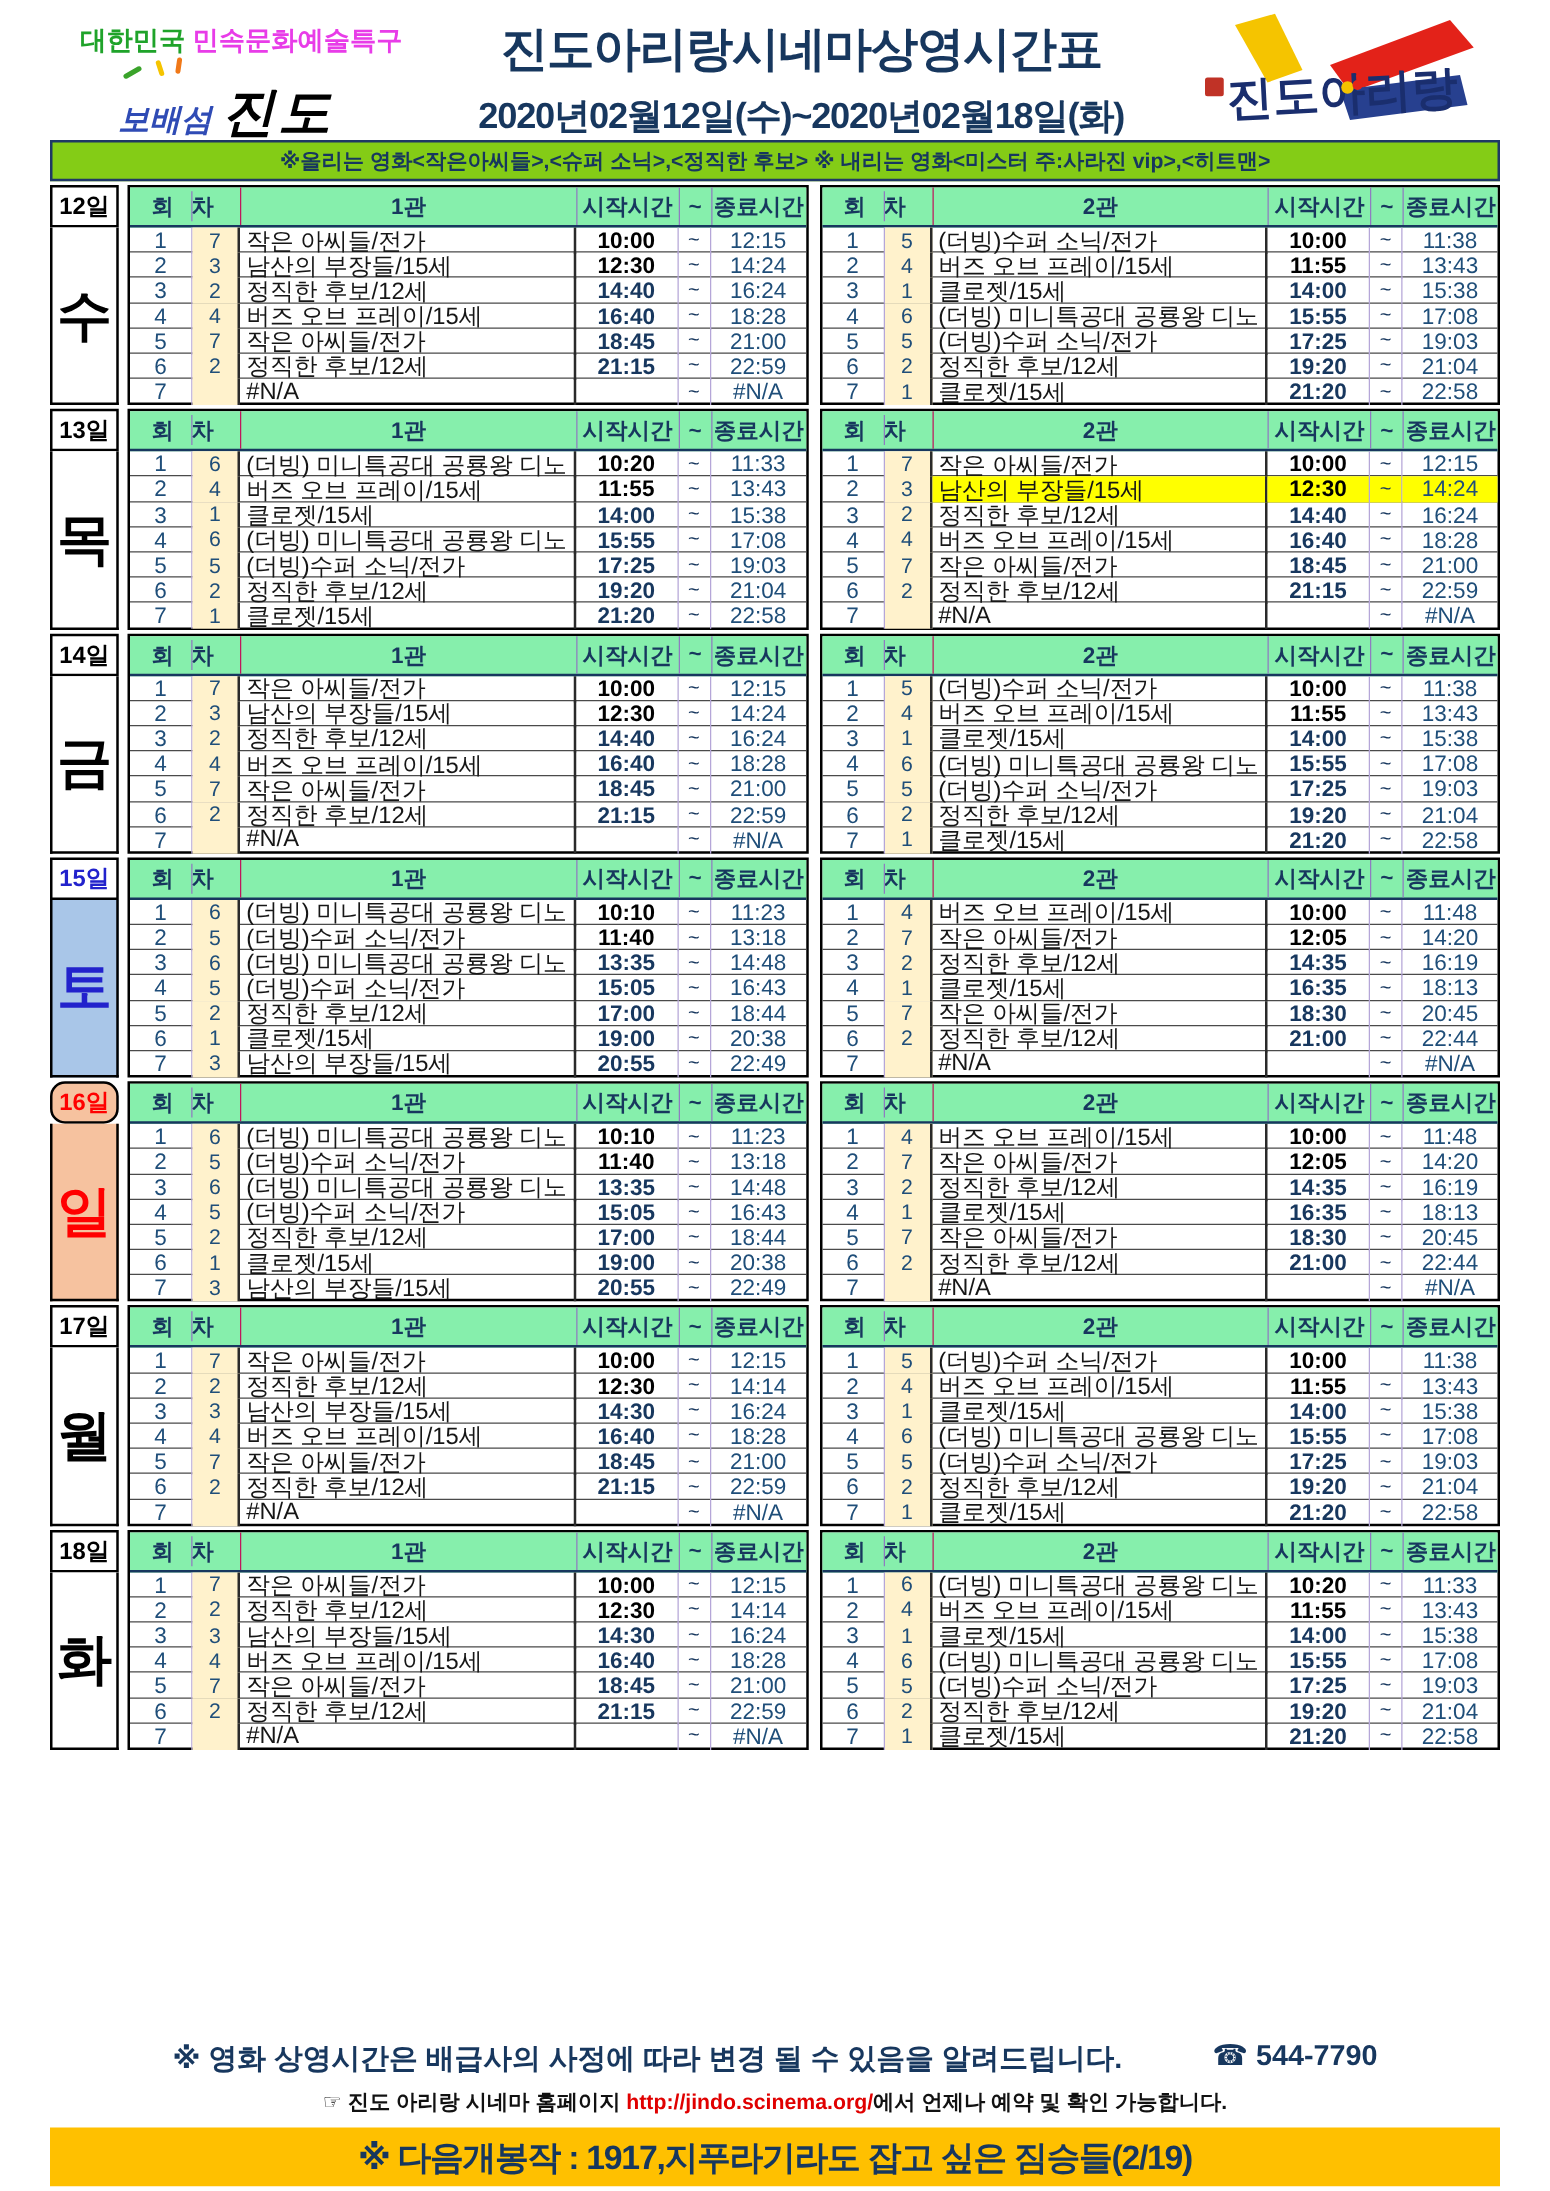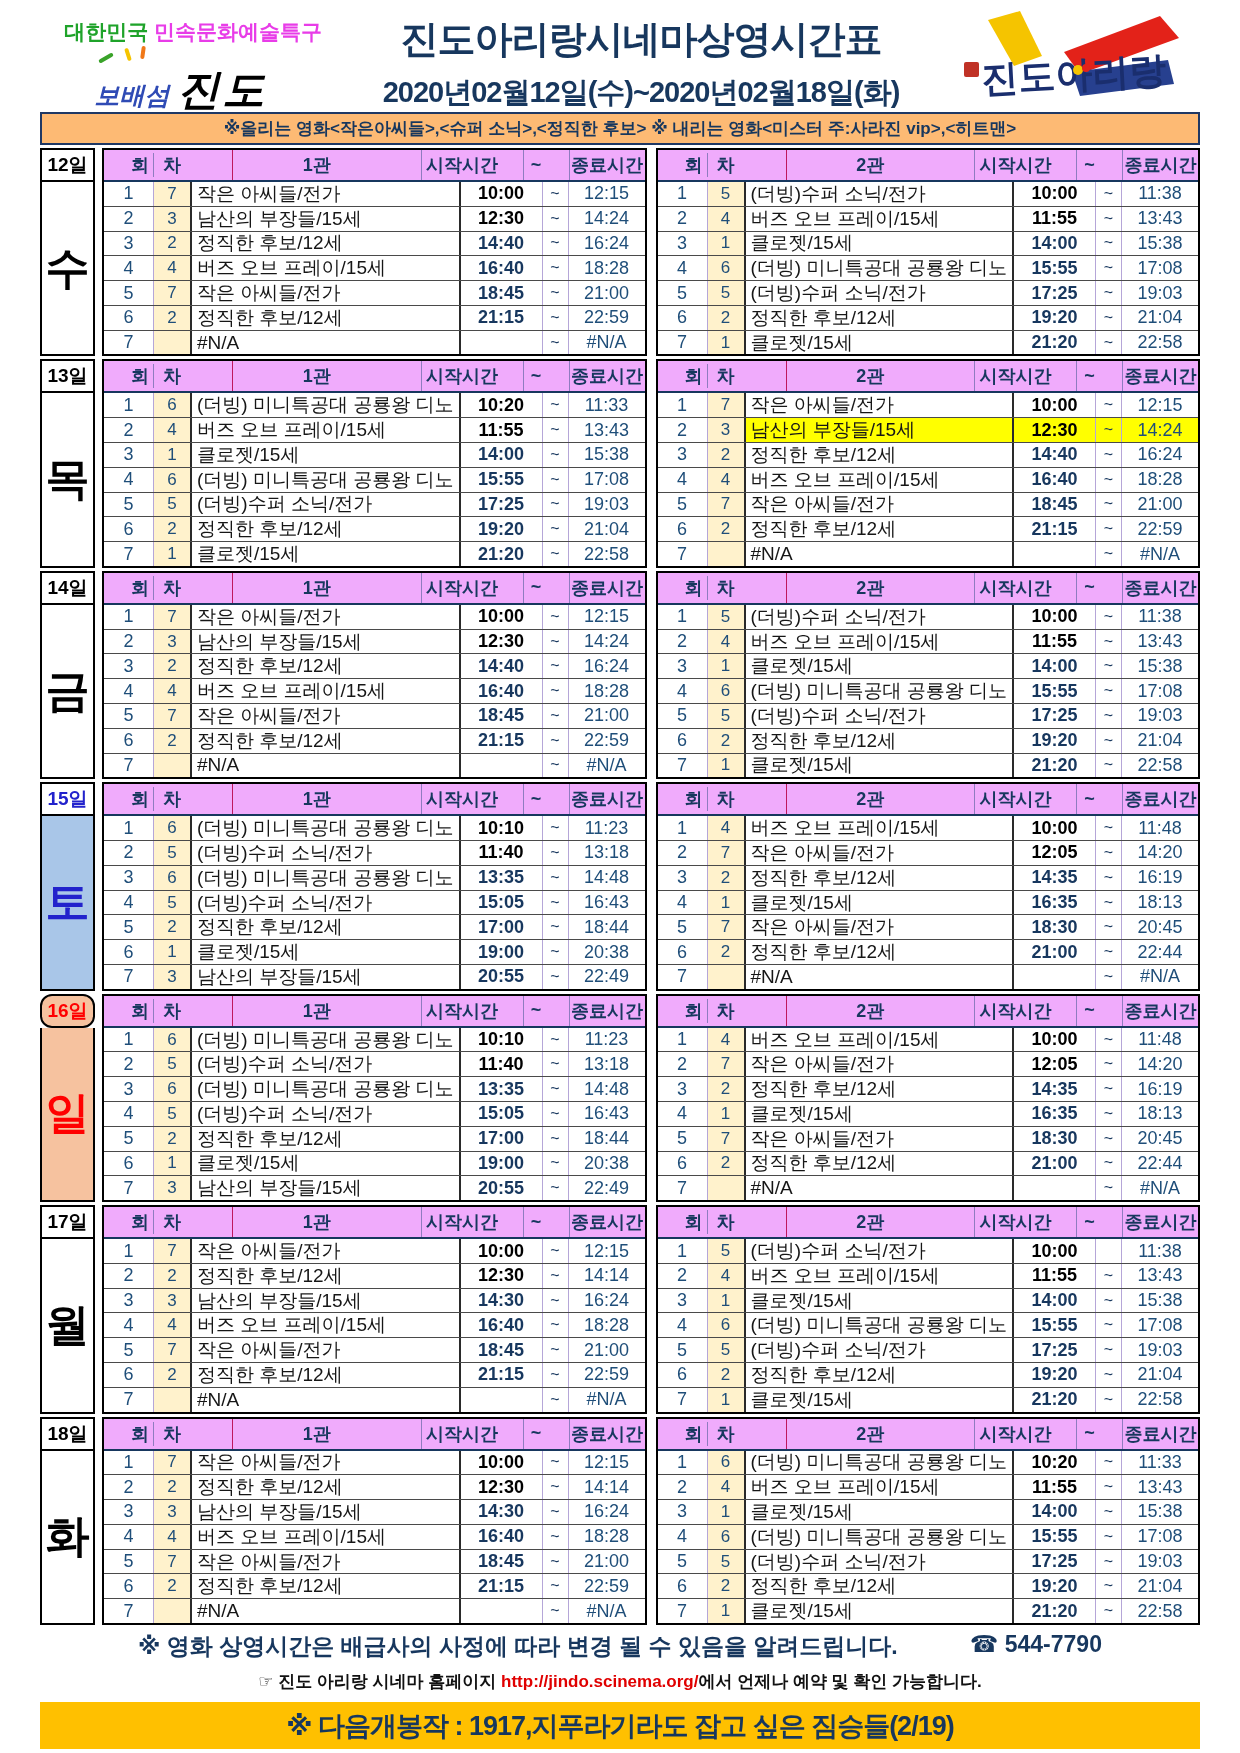--- a/index.html
+++ b/index.html
@@ -22,25 +22,25 @@
 
   .title-block{flex:1;text-align:center;padding-top:8px;}
   .main-title{margin:0;font-size:38px;font-weight:bold;color:#17375E;letter-spacing:-1px;}
   .daterange{margin-top:8px;font-size:29px;font-weight:bold;color:#17375E;letter-spacing:-1px;}
 
   .logo-right{position:relative;width:240px;}
   .logo-right svg{position:absolute;top:4px;left:0;}
 
   
   .notice-banner{position:absolute;top:112px;left:40px;right:40px;height:29px;
-    background:#fdba74;border:2px solid #1F3864;display:flex;align-items:center;
+    background:#84cc16;border:2px solid #1F3864;display:flex;align-items:center;
     justify-content:center;font-weight:bold;font-size:17px;color:#17375E;white-space:nowrap;}
 
   
-  #schedule{position:absolute;top:148px;left:40px;right:40px;height:1477px;
+  #schedule{position:absolute;top:148px;left:40px;right:40px;height:1252px;
     display:flex;flex-direction:column;}
   .day-section{flex:1;display:grid;grid-template-columns:55px 7px 1fr 9px 1fr;
     margin-bottom:3px;min-height:0;}
   .day-section:last-child{margin-bottom:0;}
 
   .day-col{display:flex;flex-direction:column;min-height:0;}
   .day-date{height:30px;flex:0 0 30px;border:2px solid #000;background:#fff;
     display:flex;align-items:center;justify-content:center;
     font-weight:bold;font-size:19px;color:#000;}
   .day-name{flex:1;border:2px solid #000;border-top:none;background:#fff;
@@ -48,21 +48,21 @@
     font-weight:bold;font-size:44px;color:#000;}
   .day-date.blue{color:#2222CC;}
   .day-name.blue{color:#2222CC;background:#A9C6E8;}
   .day-date.red{color:#FF0000;background:#F6C29F;border-radius:12px;}
   .day-name.red{color:#FF0000;background:#F6C29F;}
 
   .t{border:2px solid #000;background:#fff;display:flex;flex-direction:column;min-height:0;}
   .t-row{display:grid;grid-template-columns:50px 38px 1fr 82px 26px 76px;
     flex:1;min-height:0;border-bottom:1px solid #4a4a4a;}
   .t-row:last-child{border-bottom:none;}
-  .t-head{flex:0 0 30px;background:#f0abfc;border-bottom:2px solid #17375E;gap:20px;}
+  .t-head{flex:0 0 30px;background:#86efac;border-bottom:2px solid #17375E;}
   .t-head > div{display:flex;align-items:center;justify-content:center;
     font-weight:bold;color:#17375E;font-size:18px;}
   .h-round{grid-column:1/3;position:relative;letter-spacing:14px;text-indent:10px;}
   .h-round::after{content:"";position:absolute;left:49px;top:3px;bottom:3px;width:1px;background:#8f7cc0;}
   .h-screen{grid-column:3;font-size:19px;border-left:1px solid #be185d;}
   .h-start{border-left:1px solid #8f7cc0;}
   .h-tilde{border-left:1px solid #8f7cc0;}
   .h-end{border-left:1px solid #8f7cc0;}
 
   .c-no{display:flex;align-items:center;justify-content:center;color:#1F4E79;

